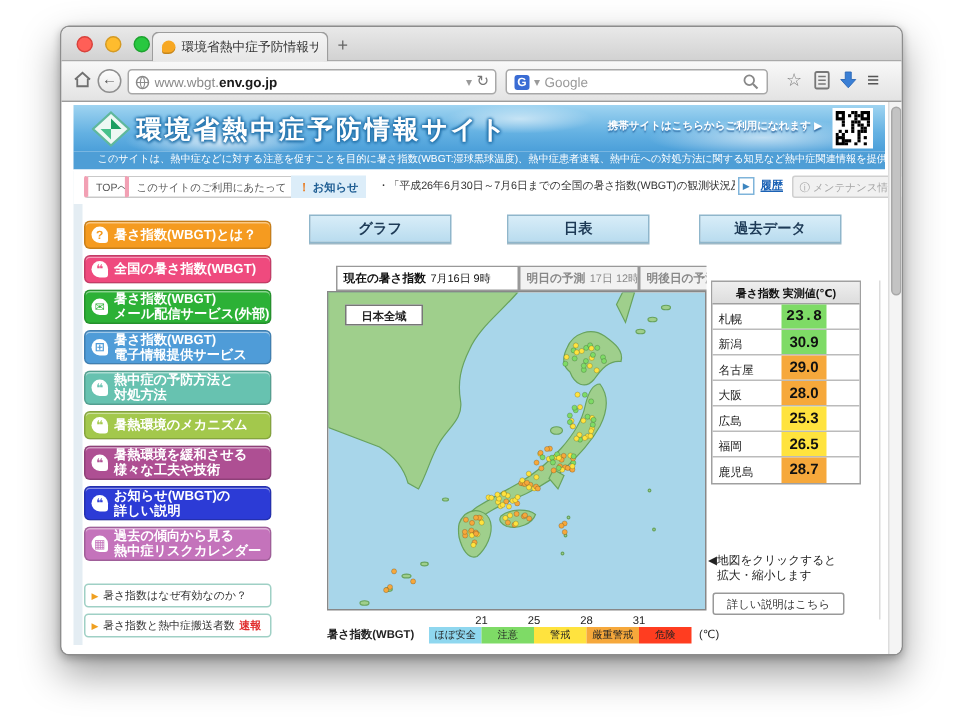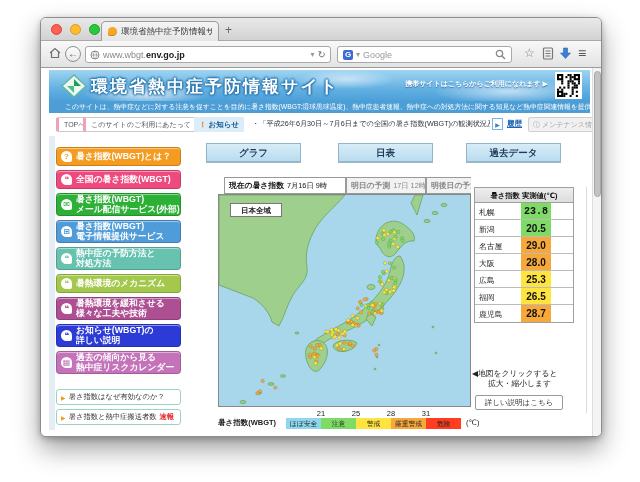--- a/index.html
+++ b/index.html
@@ -544,21 +544,21 @@
 
         <div class="obs">
           <div class="obs-head">暑さ指数 実測値(℃)</div>
           <div id="obsrows">
               <div class="obs-row">
                 <div class="obs-name">札幌</div>
                 <div class="obs-val" style="background: rgb(126, 219, 102); font-family: Liberation Mono, monospace;">23.8</div>
               </div>
               <div class="obs-row">
                 <div class="obs-name">新潟</div>
-                <div class="obs-val" style="background: rgb(126, 219, 102);">20.5</div>
+                <div class="obs-val" style="background: rgb(126, 219, 102);">30.9</div>
               </div>
               <div class="obs-row">
                 <div class="obs-name">名古屋</div>
                 <div class="obs-val" style="background: rgb(246, 168, 59);">29.0</div>
               </div>
               <div class="obs-row">
                 <div class="obs-name">大阪</div>
                 <div class="obs-val" style="background: rgb(246, 168, 59);">28.0</div>
               </div>
               <div class="obs-row">
@@ -570,21 +570,21 @@
                 <div class="obs-val" style="background: rgb(255, 227, 62);">26.5</div>
               </div>
               <div class="obs-row">
                 <div class="obs-name">鹿児島</div>
                 <div class="obs-val" style="background: rgb(246, 168, 59);">28.7</div>
               </div>
             </div>
         </div>
         <div class="map-note">
           <div>◀地図をクリックすると</div>
-          <div style="padding-left:16px;">拡大・縮小します</div>
+          <div style="padding-left:6px;">拡大・縮小します</div>
         </div>
         <div class="detail-btn">詳しい説明はこちら</div>
         <div class="iframe-edge"></div>
       </div>
 
       <div class="scrollbar">
         <div class="thumb"></div>
       </div>
     </div>
 

